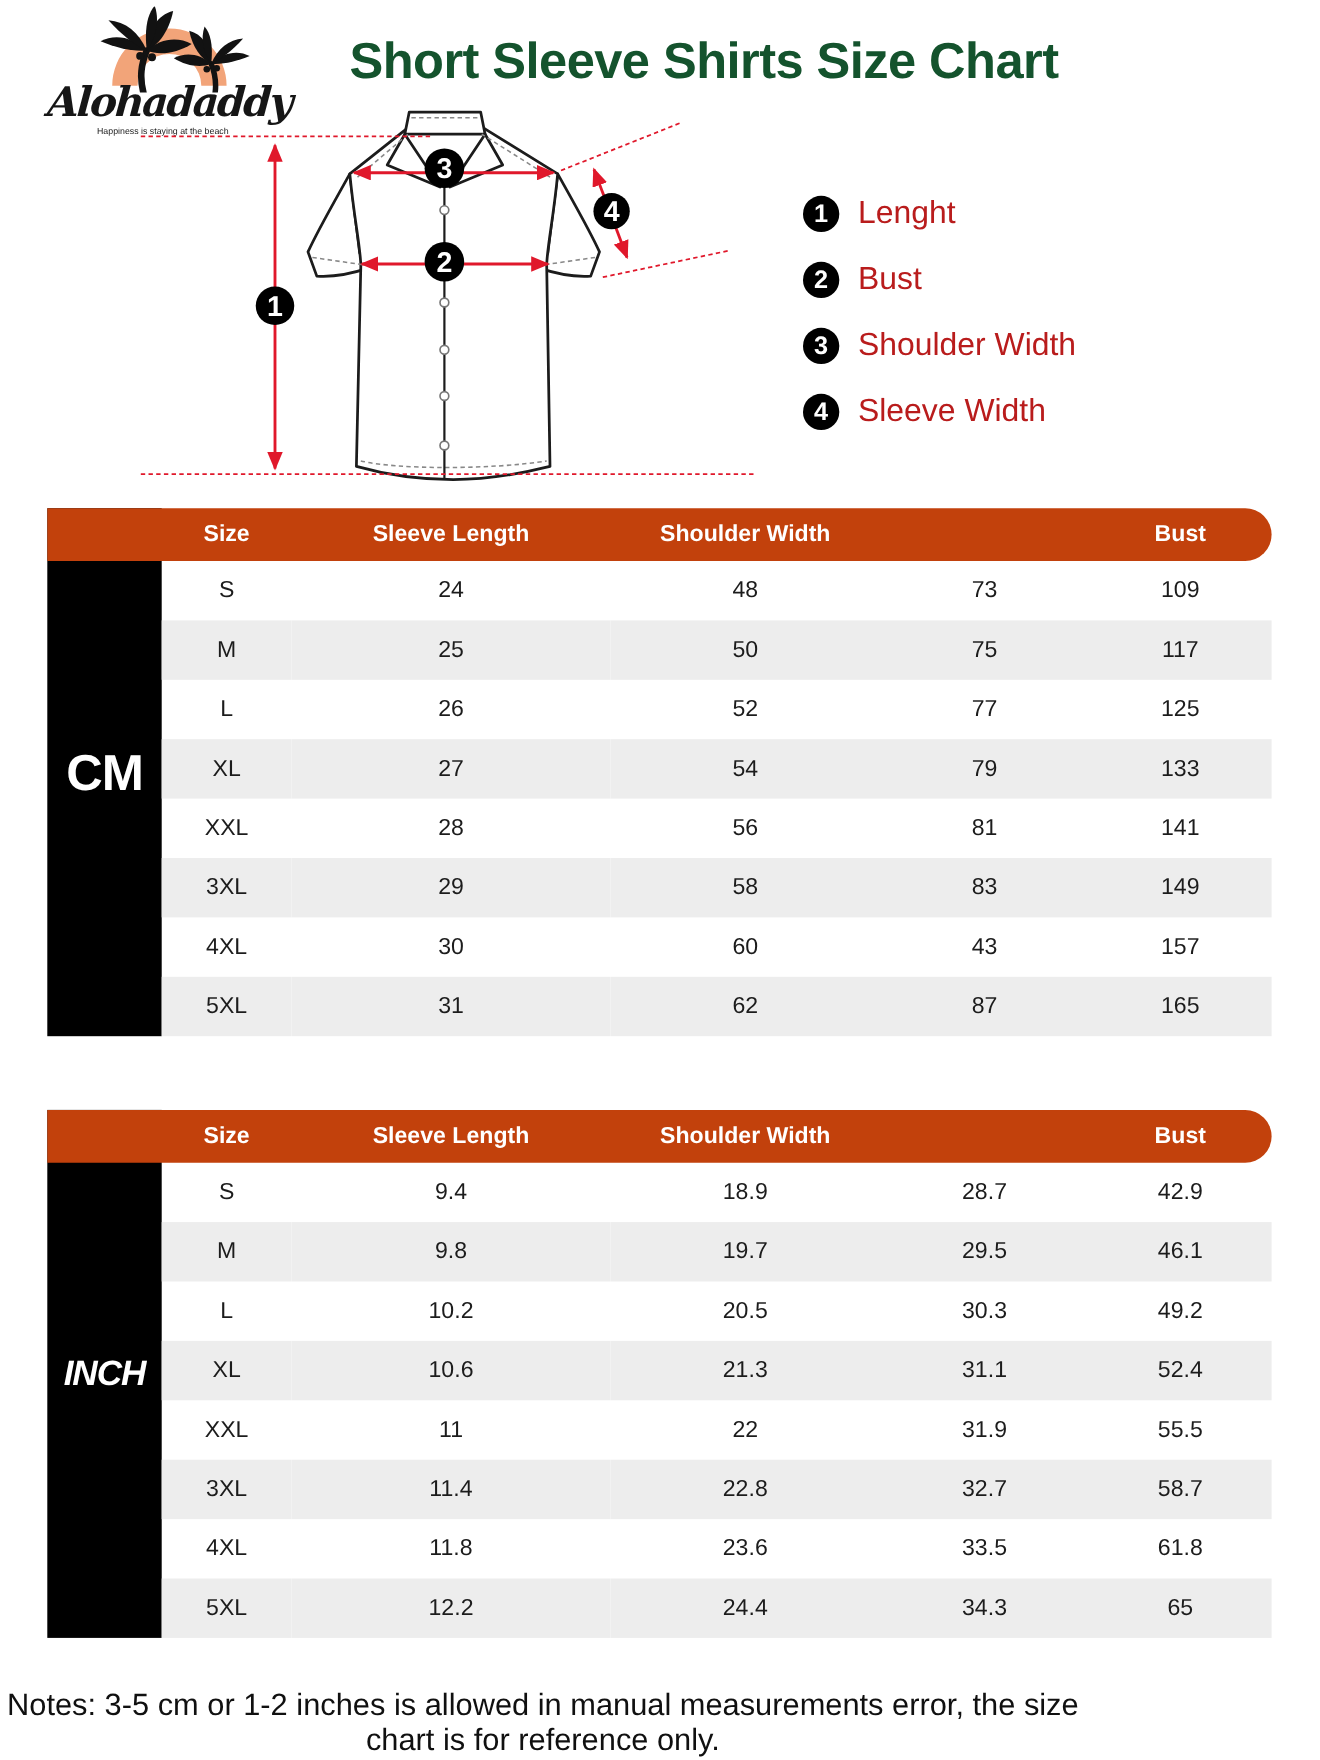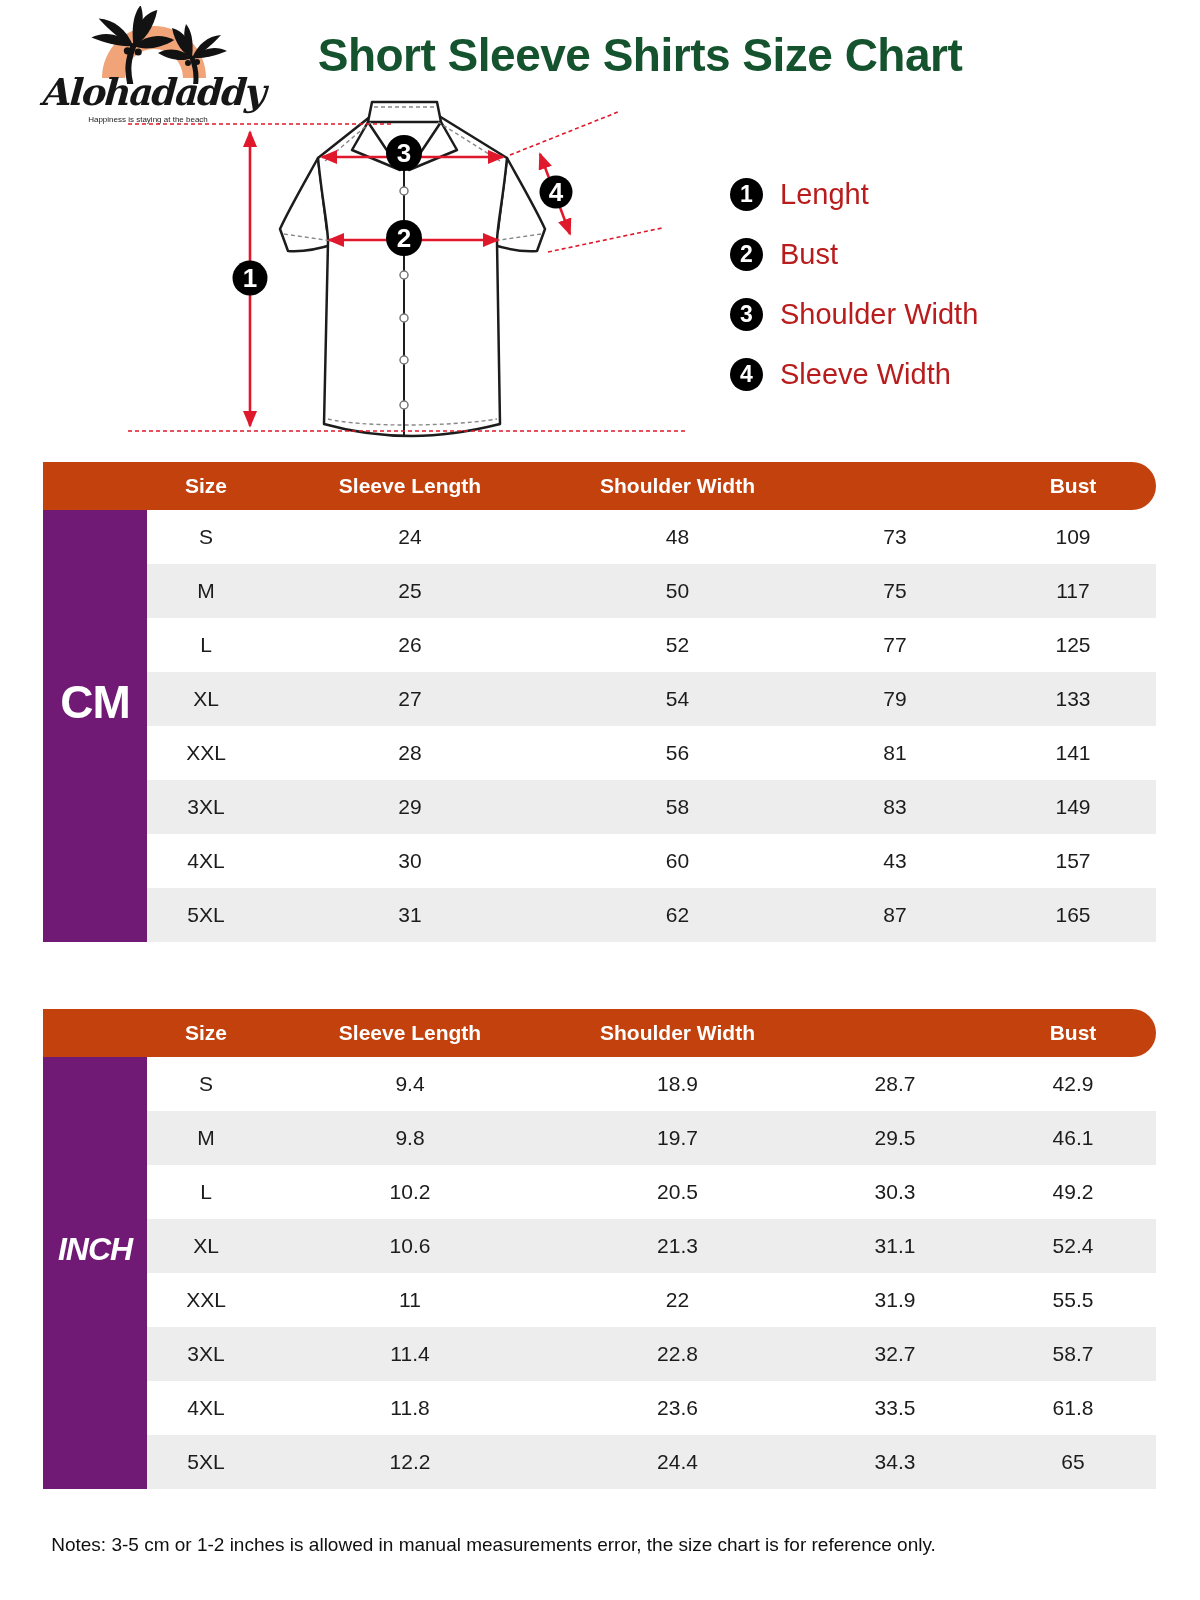--- a/index.html
+++ b/index.html
@@ -31,41 +31,41 @@
   .legend-item { display:flex; align-items:center; margin-bottom:27px; height:33px; }
   .legend-num {
     width:33px; height:33px; border-radius:50%; background:#000; color:#fff;
     font-weight:bold; font-size:23px; display:flex; align-items:center; justify-content:center;
     margin-right:17px; flex:0 0 33px;
   }
   .legend-label { font-size:29px; color:#b91c1c; white-space:nowrap; }
 
   
   .size-table { position:absolute; left:43px; width:1113px; height:480px; }
-  .unit-band { position:absolute; left:0; top:0; width:104px; height:100%; background:#701a75; }
+  .unit-band { position:absolute; left:0; top:0; width:104px; height:100%; background:#000000; }
   .unit-label {
     position:absolute; left:0; width:104px; top:50%; transform:translateY(-50%);
     text-align:center; color:#fff; font-weight:bold; letter-spacing:-1px;
   }
   .unit-cm .unit-label { font-size:46px; }
   .unit-inch .unit-label { font-size:32px;font-style:italic; }
   .header-bar {
     position:absolute; left:0; top:0; right:0; height:48px; background:#c2410c;
     border-radius:0 24px 24px 0; display:flex; padding-left:104px; box-sizing:border-box;
   }
   .hcell { color:#fff; font-weight:bold; font-size:21px; line-height:48px; text-align:center; }
   .w0{width:118px;} .w1{width:290px;} .w2{width:245px;} .w3{width:190px;margin-top:43px;} .w4{width:166px;}
 
   table.data { position:absolute; left:104px; top:48px; width:1009px; border-collapse:collapse; table-layout:fixed; }
   table.data td { height:54px; text-align:center; font-size:21px; color:#1c1c1c; padding:0; }
   table.data tbody tr:nth-child(even) { background:#ededed; }
 
   .notes {
     position:absolute; top:1534px; left:0; width:987px; text-align:center;
-    font-size:19px; color:#101010;
+    font-size:28px; color:#101010;
   }
 </style>
 </head>
 <body>
 
 <div class="logo">
   <svg class="logo-art" width="190" height="78" viewBox="0 0 190 78">
     <defs>
       <g id="palm">
         <path d="M0,34 C-4,20 -2,10 2,0" stroke="#121212" stroke-width="5" fill="none" stroke-linecap="round"></path>

